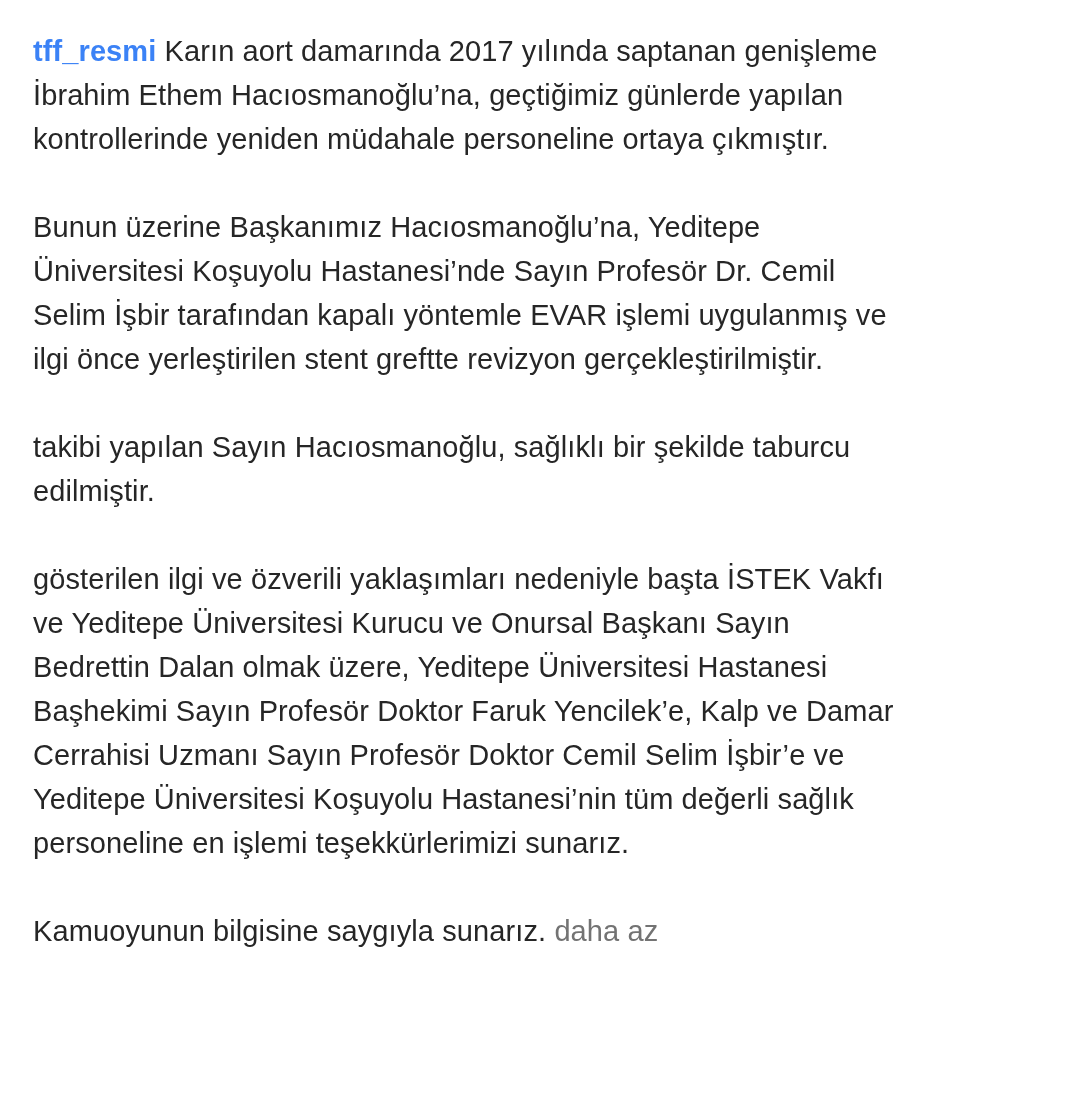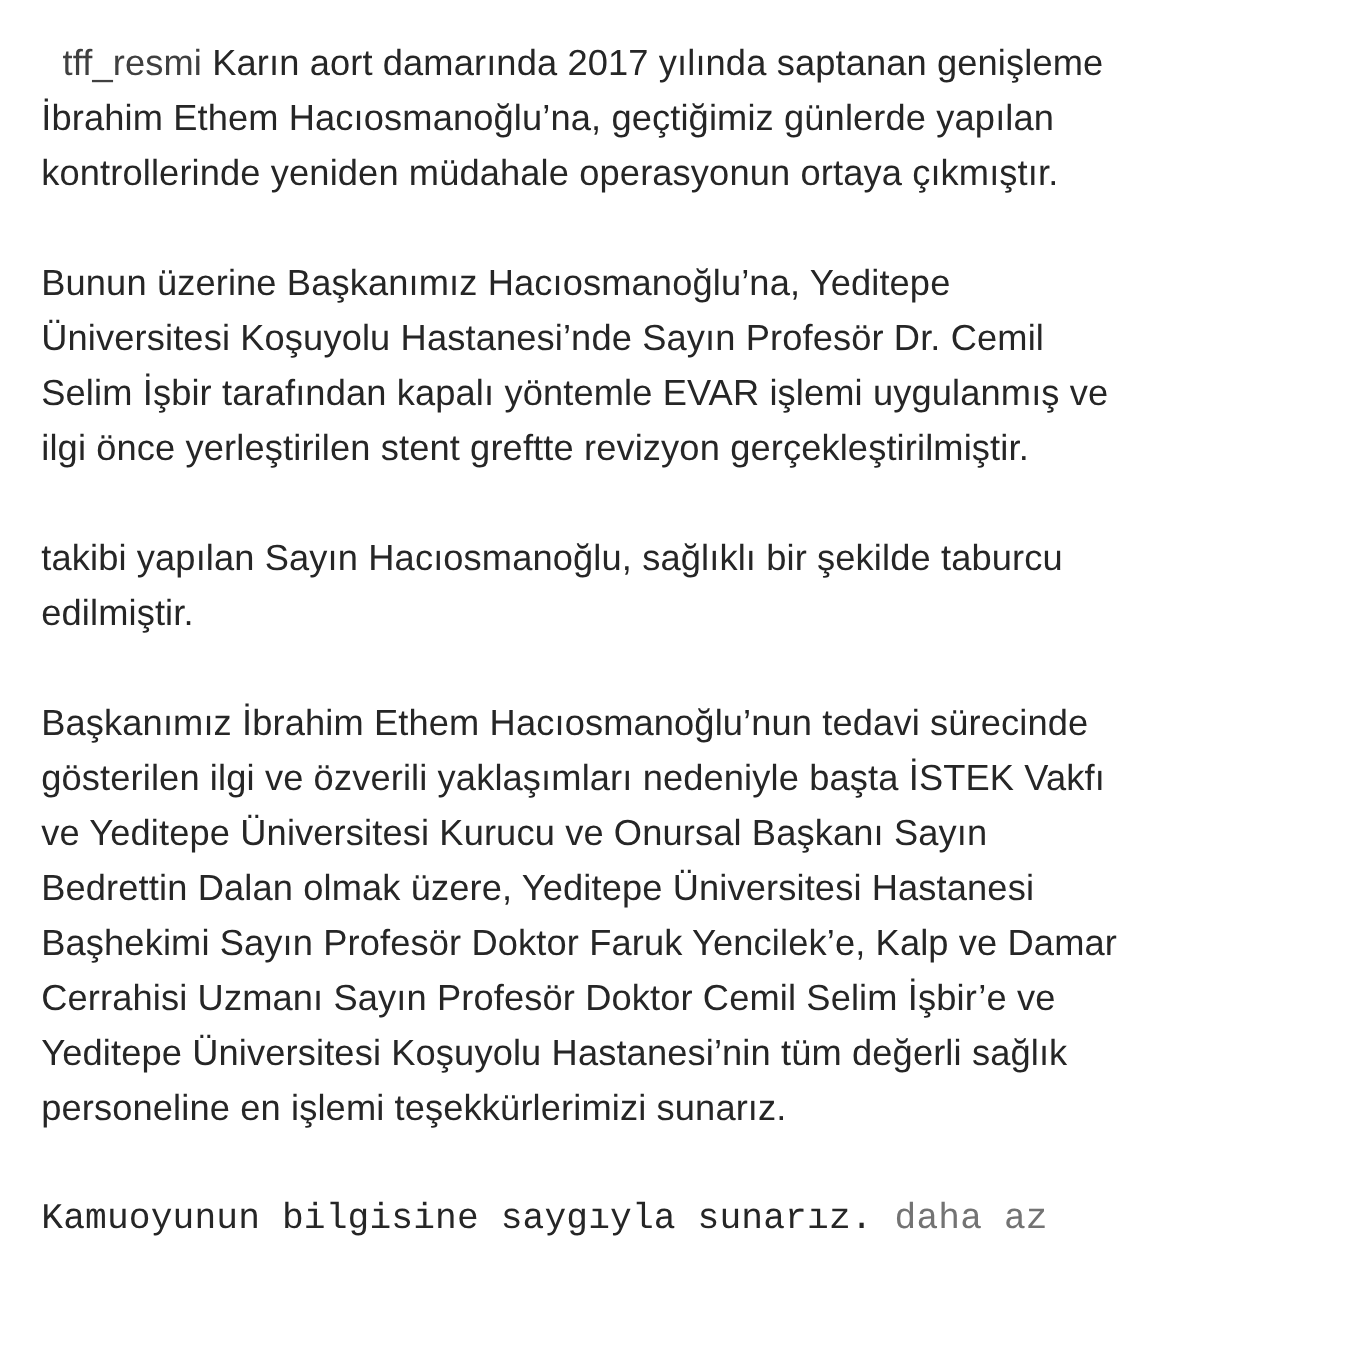--- a/index.html
+++ b/index.html
@@ -22,58 +22,55 @@
       font-size: 29px;
       line-height: 44px;
       color: #262626;
       letter-spacing: 0.1px;
     }
     .caption p {
       margin: 0 0 44px 0;
     }
     .caption p:last-child {
       margin-bottom: 0;
-      font-family: Liberation Mono, monospace;
     }
     .line {
       display: block;
       white-space: nowrap;
     }
     .username {
-      font-weight: normal;
-      color: #404040;
+      font-weight: bold;
+      color: #3b82f6;
       cursor: pointer;
-      margin-left: 17px;
     }
     .more-link {
       color: #737373;
       cursor: pointer;
     }
   </style>
 </head>
 <body>
 
 <div class="caption">
   <p>
     <span class="line"><span class="username">tff_resmi</span> <span>Karın aort damarında 2017 yılında saptanan genişleme</span></span>
     <span class="line">İbrahim Ethem Hacıosmanoğlu’na, geçtiğimiz günlerde yapılan</span>
-    <span class="line">kontrollerinde yeniden müdahale operasyonun ortaya çıkmıştır.</span>
+    <span class="line">kontrollerinde yeniden müdahale personeline ortaya çıkmıştır.</span>
   </p>
   <p>
     <span class="line">Bunun üzerine Başkanımız Hacıosmanoğlu’na, Yeditepe</span>
     <span class="line">Üniversitesi Koşuyolu Hastanesi’nde Sayın Profesör Dr. Cemil</span>
     <span class="line">Selim İşbir tarafından kapalı yöntemle EVAR işlemi uygulanmış ve</span>
     <span class="line">ilgi önce yerleştirilen stent greftte revizyon gerçekleştirilmiştir.</span>
   </p>
   <p>
     <span class="line">takibi yapılan Sayın Hacıosmanoğlu, sağlıklı bir şekilde taburcu</span>
     <span class="line">edilmiştir.</span>
   </p>
   <p>
-    <span class="line">Başkanımız İbrahim Ethem Hacıosmanoğlu’nun tedavi sürecinde</span>
     <span class="line">gösterilen ilgi ve özverili yaklaşımları nedeniyle başta İSTEK Vakfı</span>
     <span class="line">ve Yeditepe Üniversitesi Kurucu ve Onursal Başkanı Sayın</span>
     <span class="line">Bedrettin Dalan olmak üzere, Yeditepe Üniversitesi Hastanesi</span>
     <span class="line">Başhekimi Sayın Profesör Doktor Faruk Yencilek’e, Kalp ve Damar</span>
     <span class="line">Cerrahisi Uzmanı Sayın Profesör Doktor Cemil Selim İşbir’e ve</span>
     <span class="line">Yeditepe Üniversitesi Koşuyolu Hastanesi’nin tüm değerli sağlık</span>
     <span class="line">personeline en işlemi teşekkürlerimizi sunarız.</span>
   </p>
   <p>
     <span class="line"><span>Kamuoyunun bilgisine saygıyla sunarız.</span> <span class="more-link">daha az</span></span>

